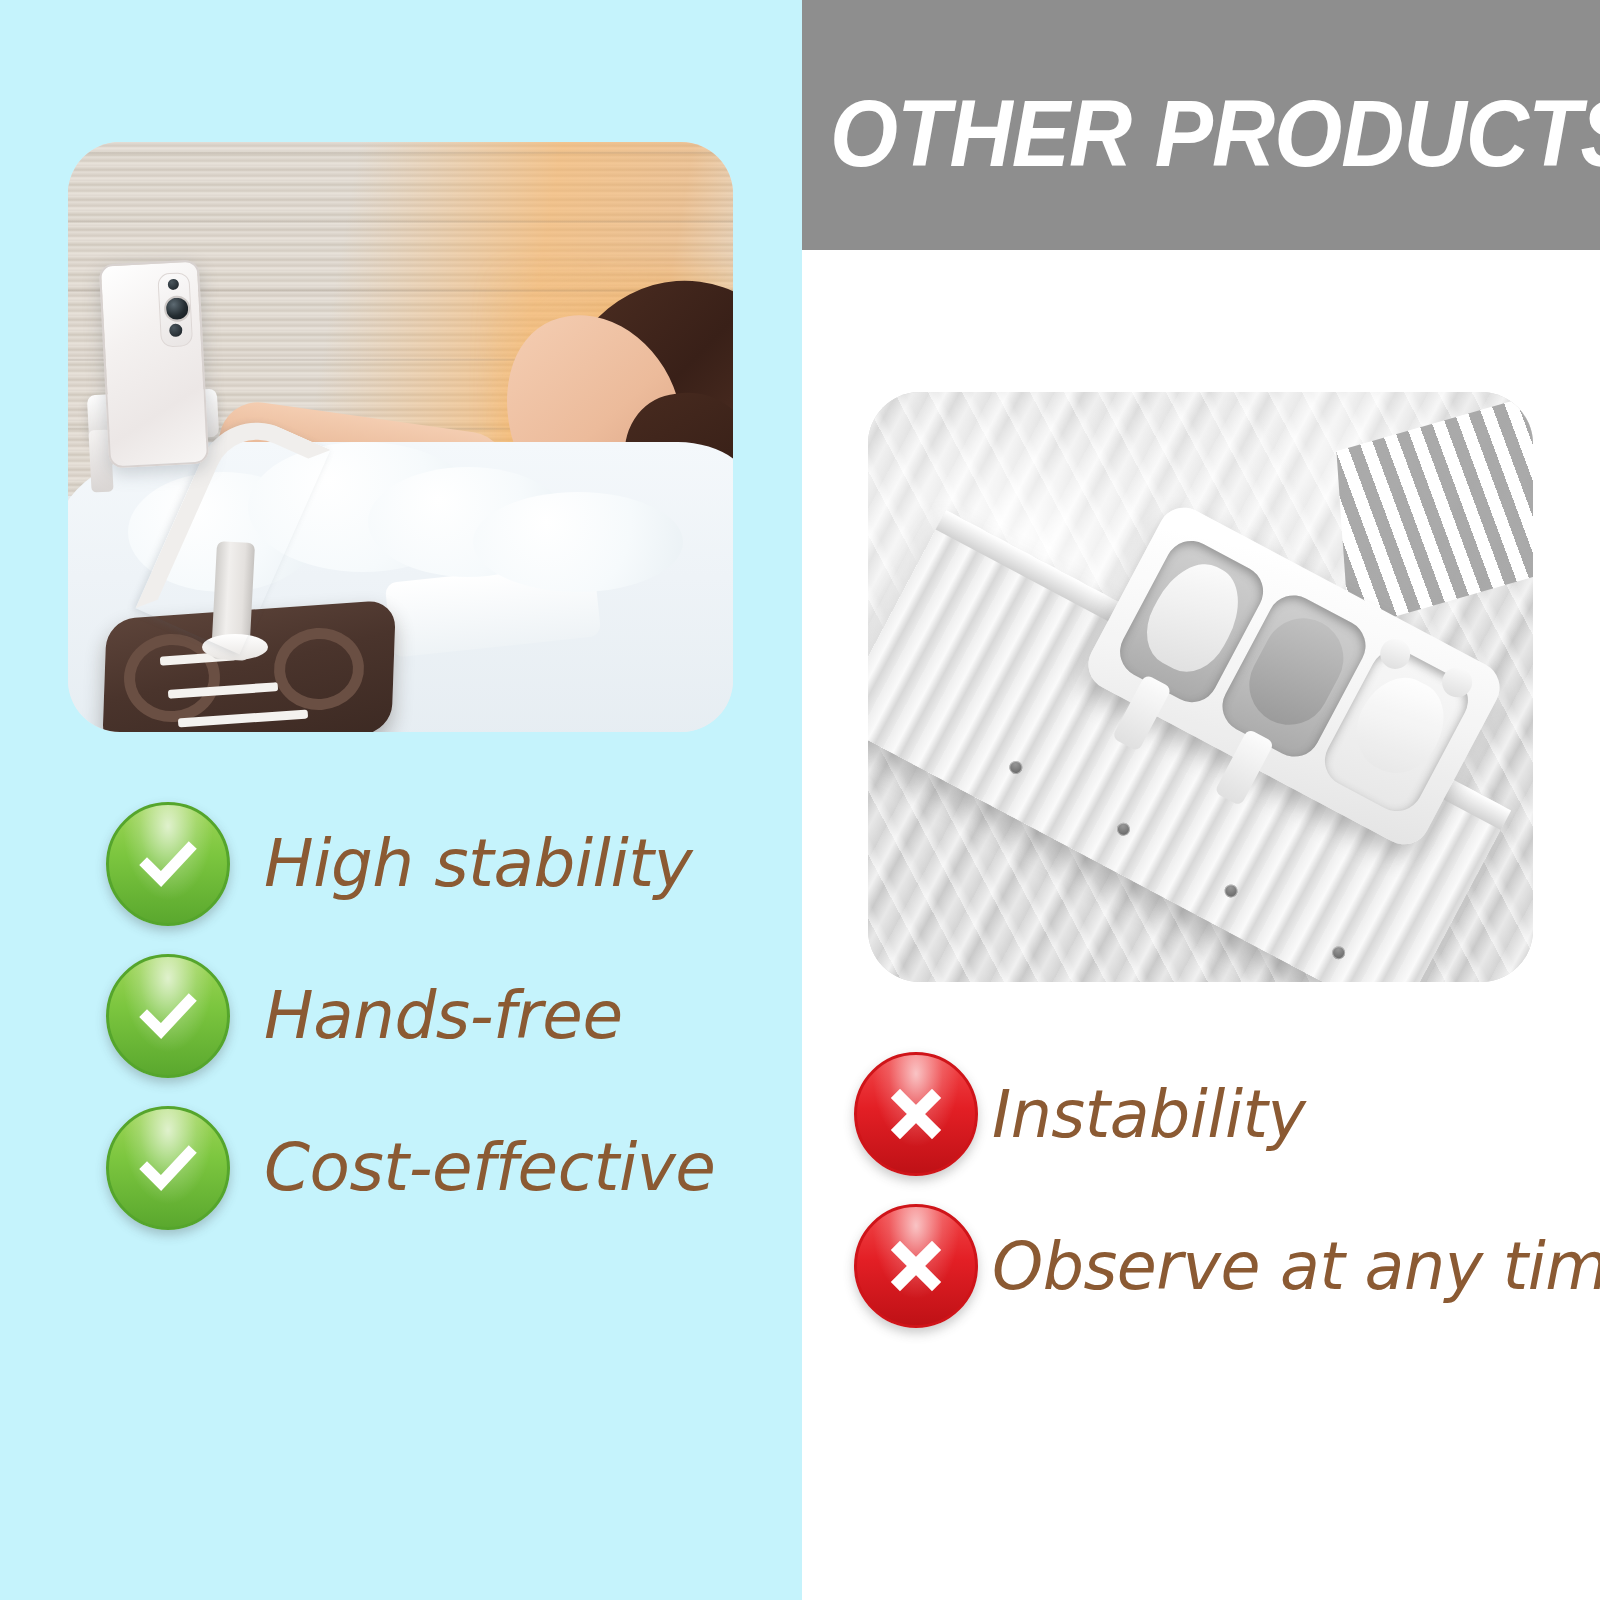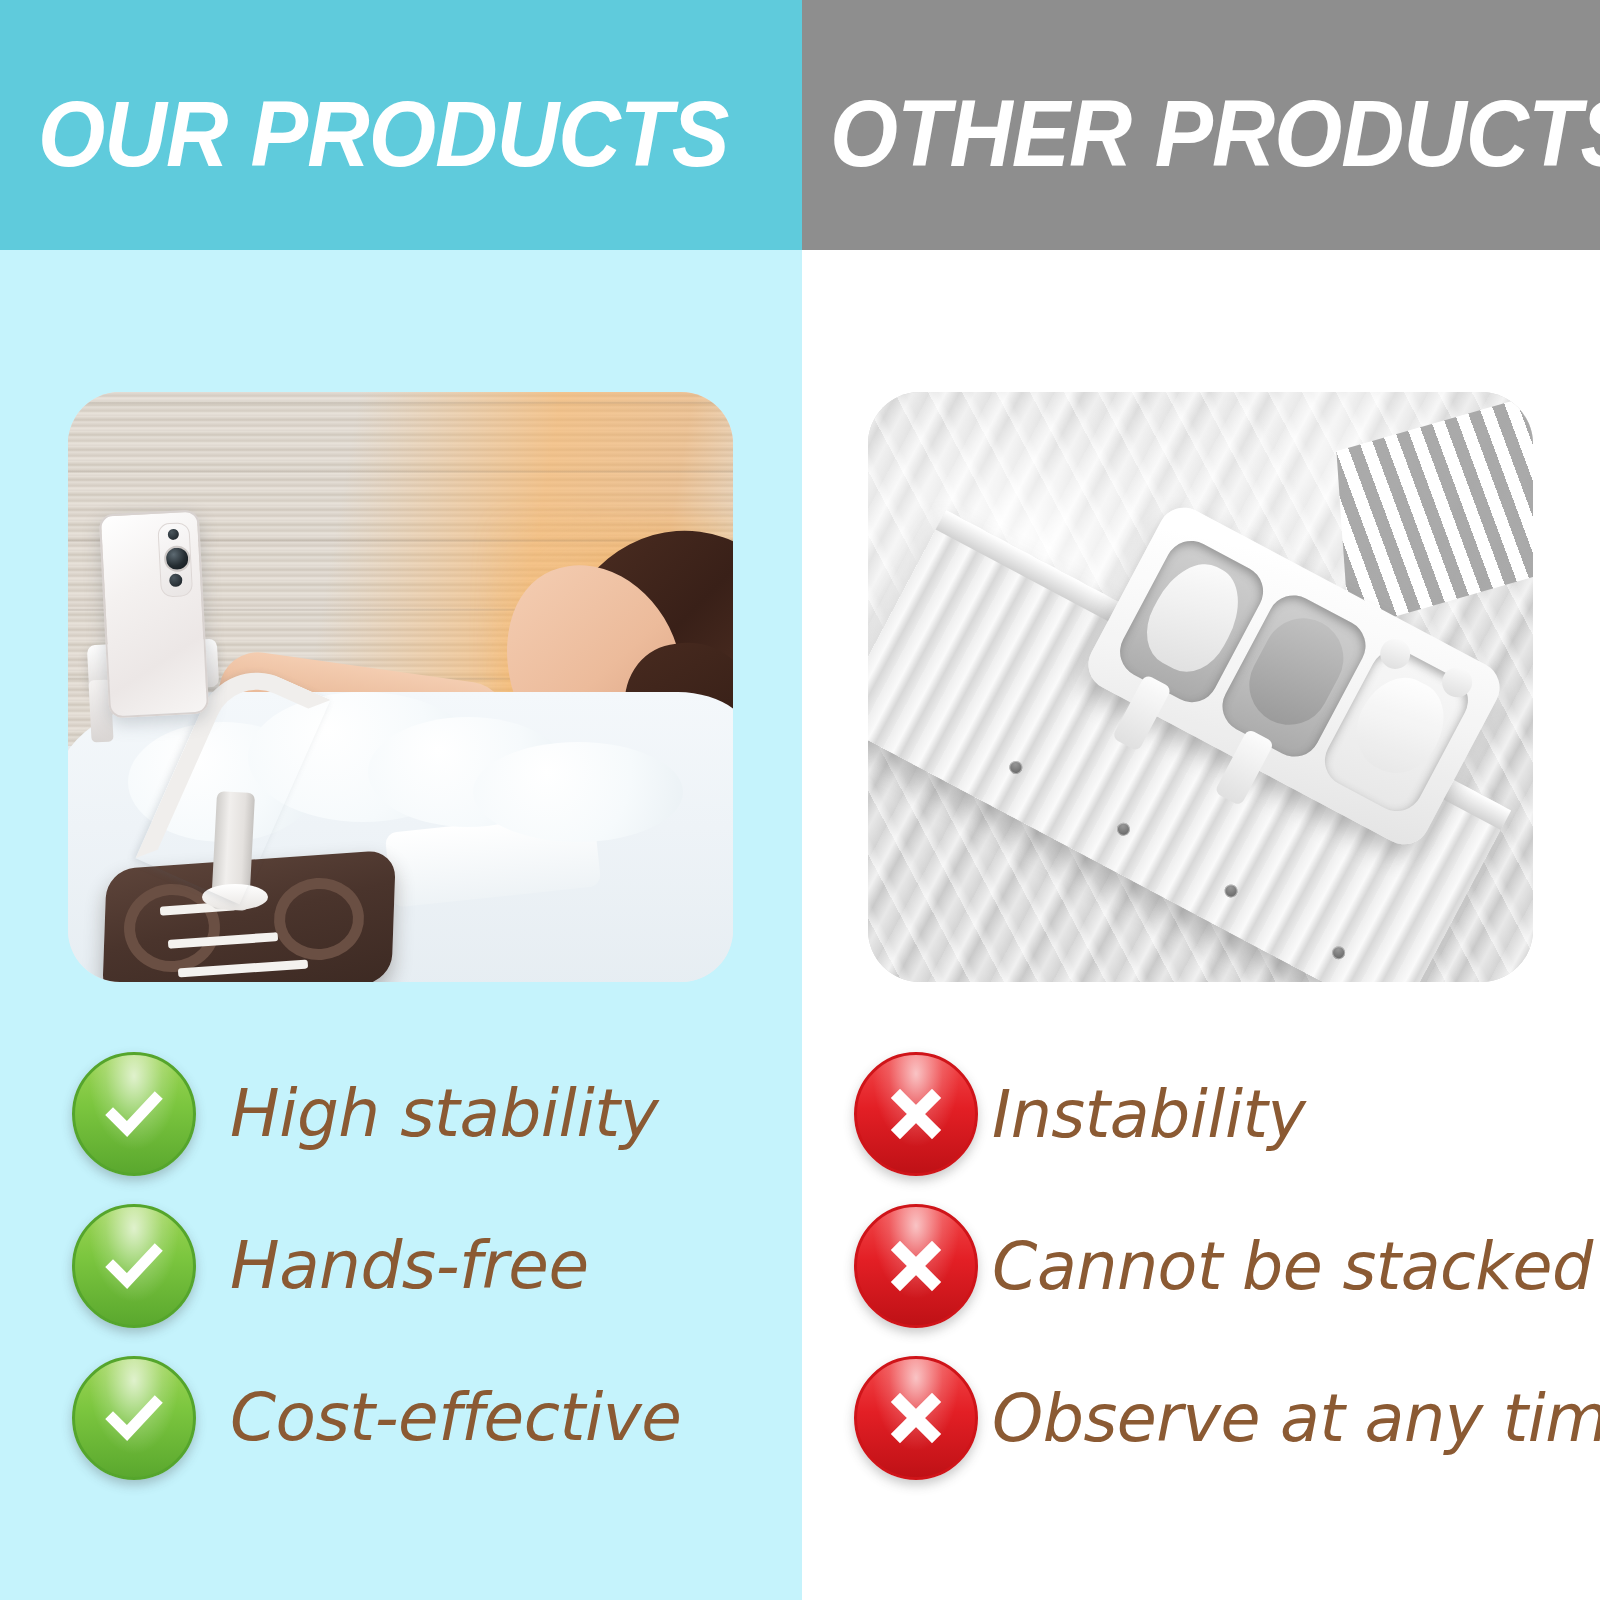--- a/index.html
+++ b/index.html
@@ -370,21 +370,21 @@
   .feature-list {
     position: absolute;
     left: 0; right: 0;
     top: 788px;
   }
   .feature-row {
     display: flex;
     align-items: center;
     height: 152px;
   }
-  .feature-row.left-row  { padding-left: 72px; }
+  .feature-row.left-row  { padding-left: 106px; }
   .feature-row.right-row { padding-left: 52px; }
 
   .badge {
     flex: 0 0 auto;
     width: 118px; height: 118px;
     border-radius: 50%;
     position: relative;
     box-shadow: 0 5px 11px rgba(60,60,60,0.28);
   }
   .badge-ok {
@@ -422,23 +422,20 @@
     text-align: center;
   }
 </style>
 </head>
 <body>
 
 <div id="page">
 
   <div class="panel panel-left">
 
-    <div class="header-band header-left">
-      <div class="header-title">OUR PRODUCTS</div>
-    </div>
 
     <div class="panel-body">
 
       <div class="photo-card photo-left">
         <div class="scene">
           <div class="bath-wall">
             <div class="bath-wall-rows"></div>
           </div>
           <div class="glow"></div>
           <div class="candle c1"></div>
@@ -568,39 +565,29 @@
           <div class="badge badge-no">
             <span class="glyph">
               <svg width="72" height="72" viewBox="0 0 72 72" aria-hidden="true">
                 <path d="M20 20 L52 52 M52 20 L20 52" fill="none" stroke="#FFFFFF" stroke-width="13" stroke-linecap="square"></path>
               </svg>
             </span>
           </div>
           <div class="feature-text">Instability</div>
         </div>
 
+
         <div class="feature-row right-row">
           <div class="badge badge-no">
             <span class="glyph">
               <svg width="72" height="72" viewBox="0 0 72 72" aria-hidden="true">
                 <path d="M20 20 L52 52 M52 20 L20 52" fill="none" stroke="#FFFFFF" stroke-width="13" stroke-linecap="square"></path>
               </svg>
             </span>
           </div>
-          <div class="feature-text">Cannot be stacked</div>
-        </div>
-
-        <div class="feature-row right-row">
-          <div class="badge badge-no">
-            <span class="glyph">
-              <svg width="72" height="72" viewBox="0 0 72 72" aria-hidden="true">
-                <path d="M20 20 L52 52 M52 20 L20 52" fill="none" stroke="#FFFFFF" stroke-width="13" stroke-linecap="square"></path>
-              </svg>
-            </span>
-          </div>
           <div class="feature-text">Observe at any time</div>
         </div>
 
       </div>
     </div>
   </div>
 
 </div>
 
 </body></html>

